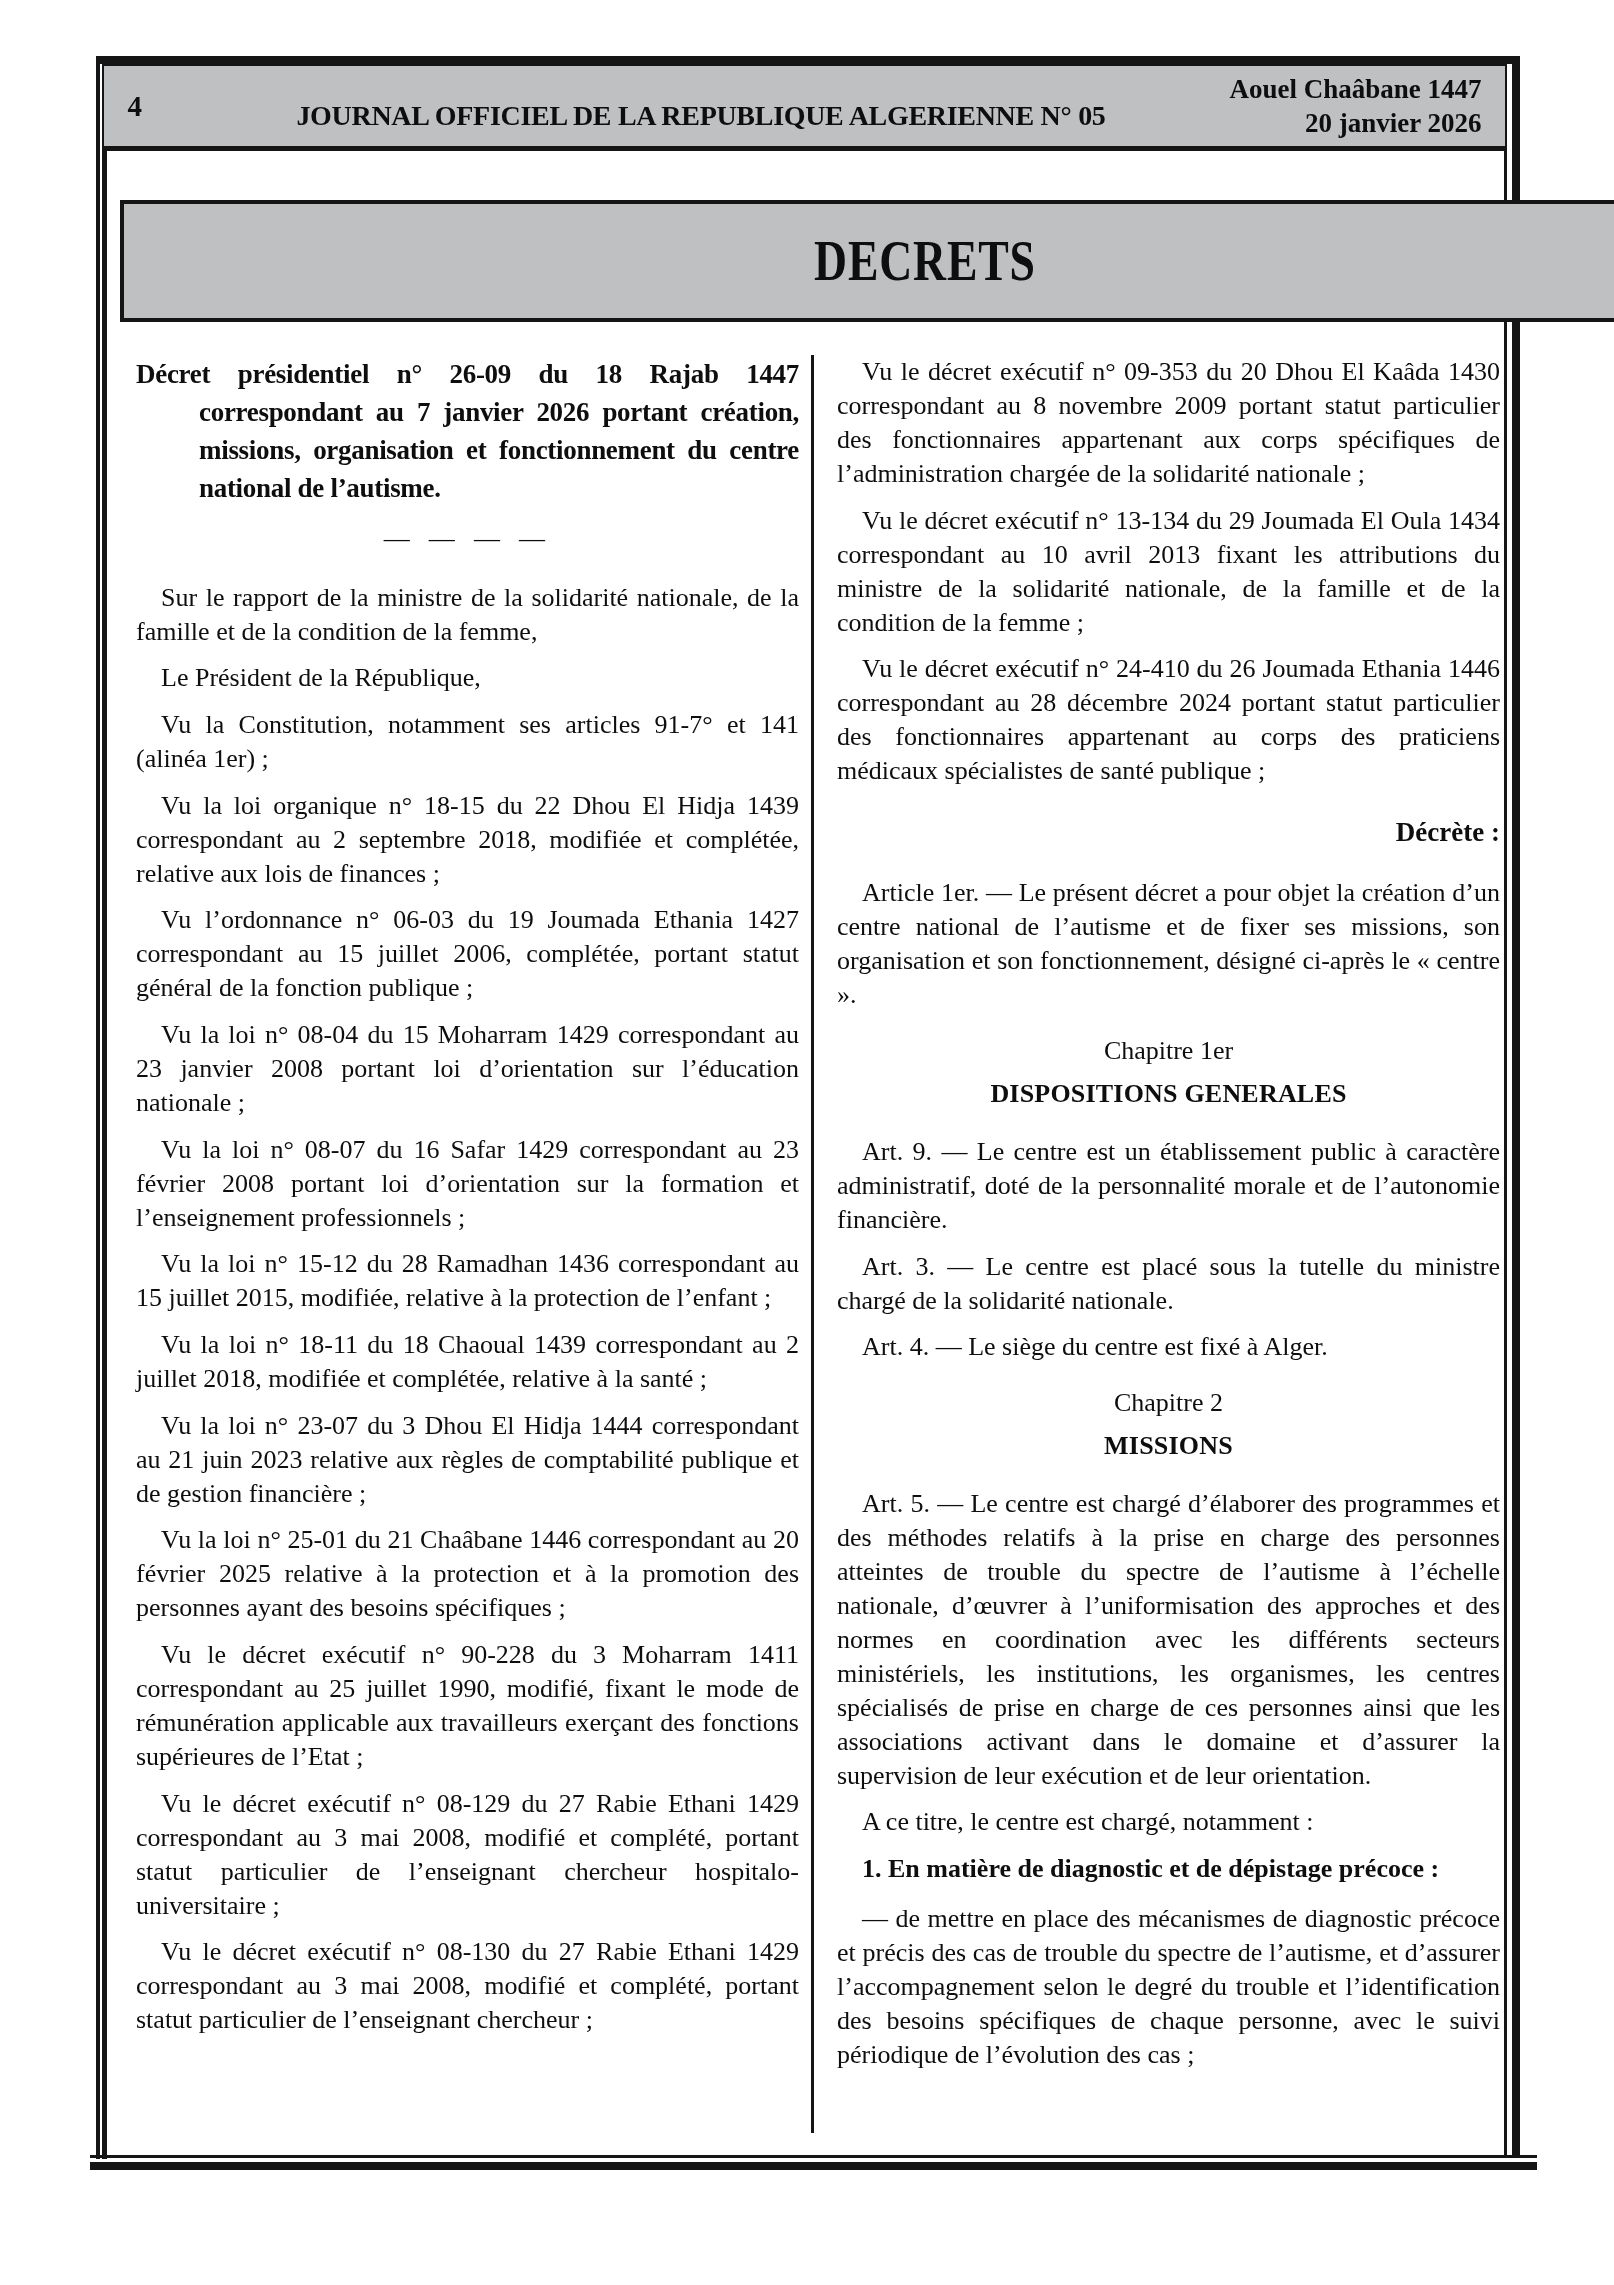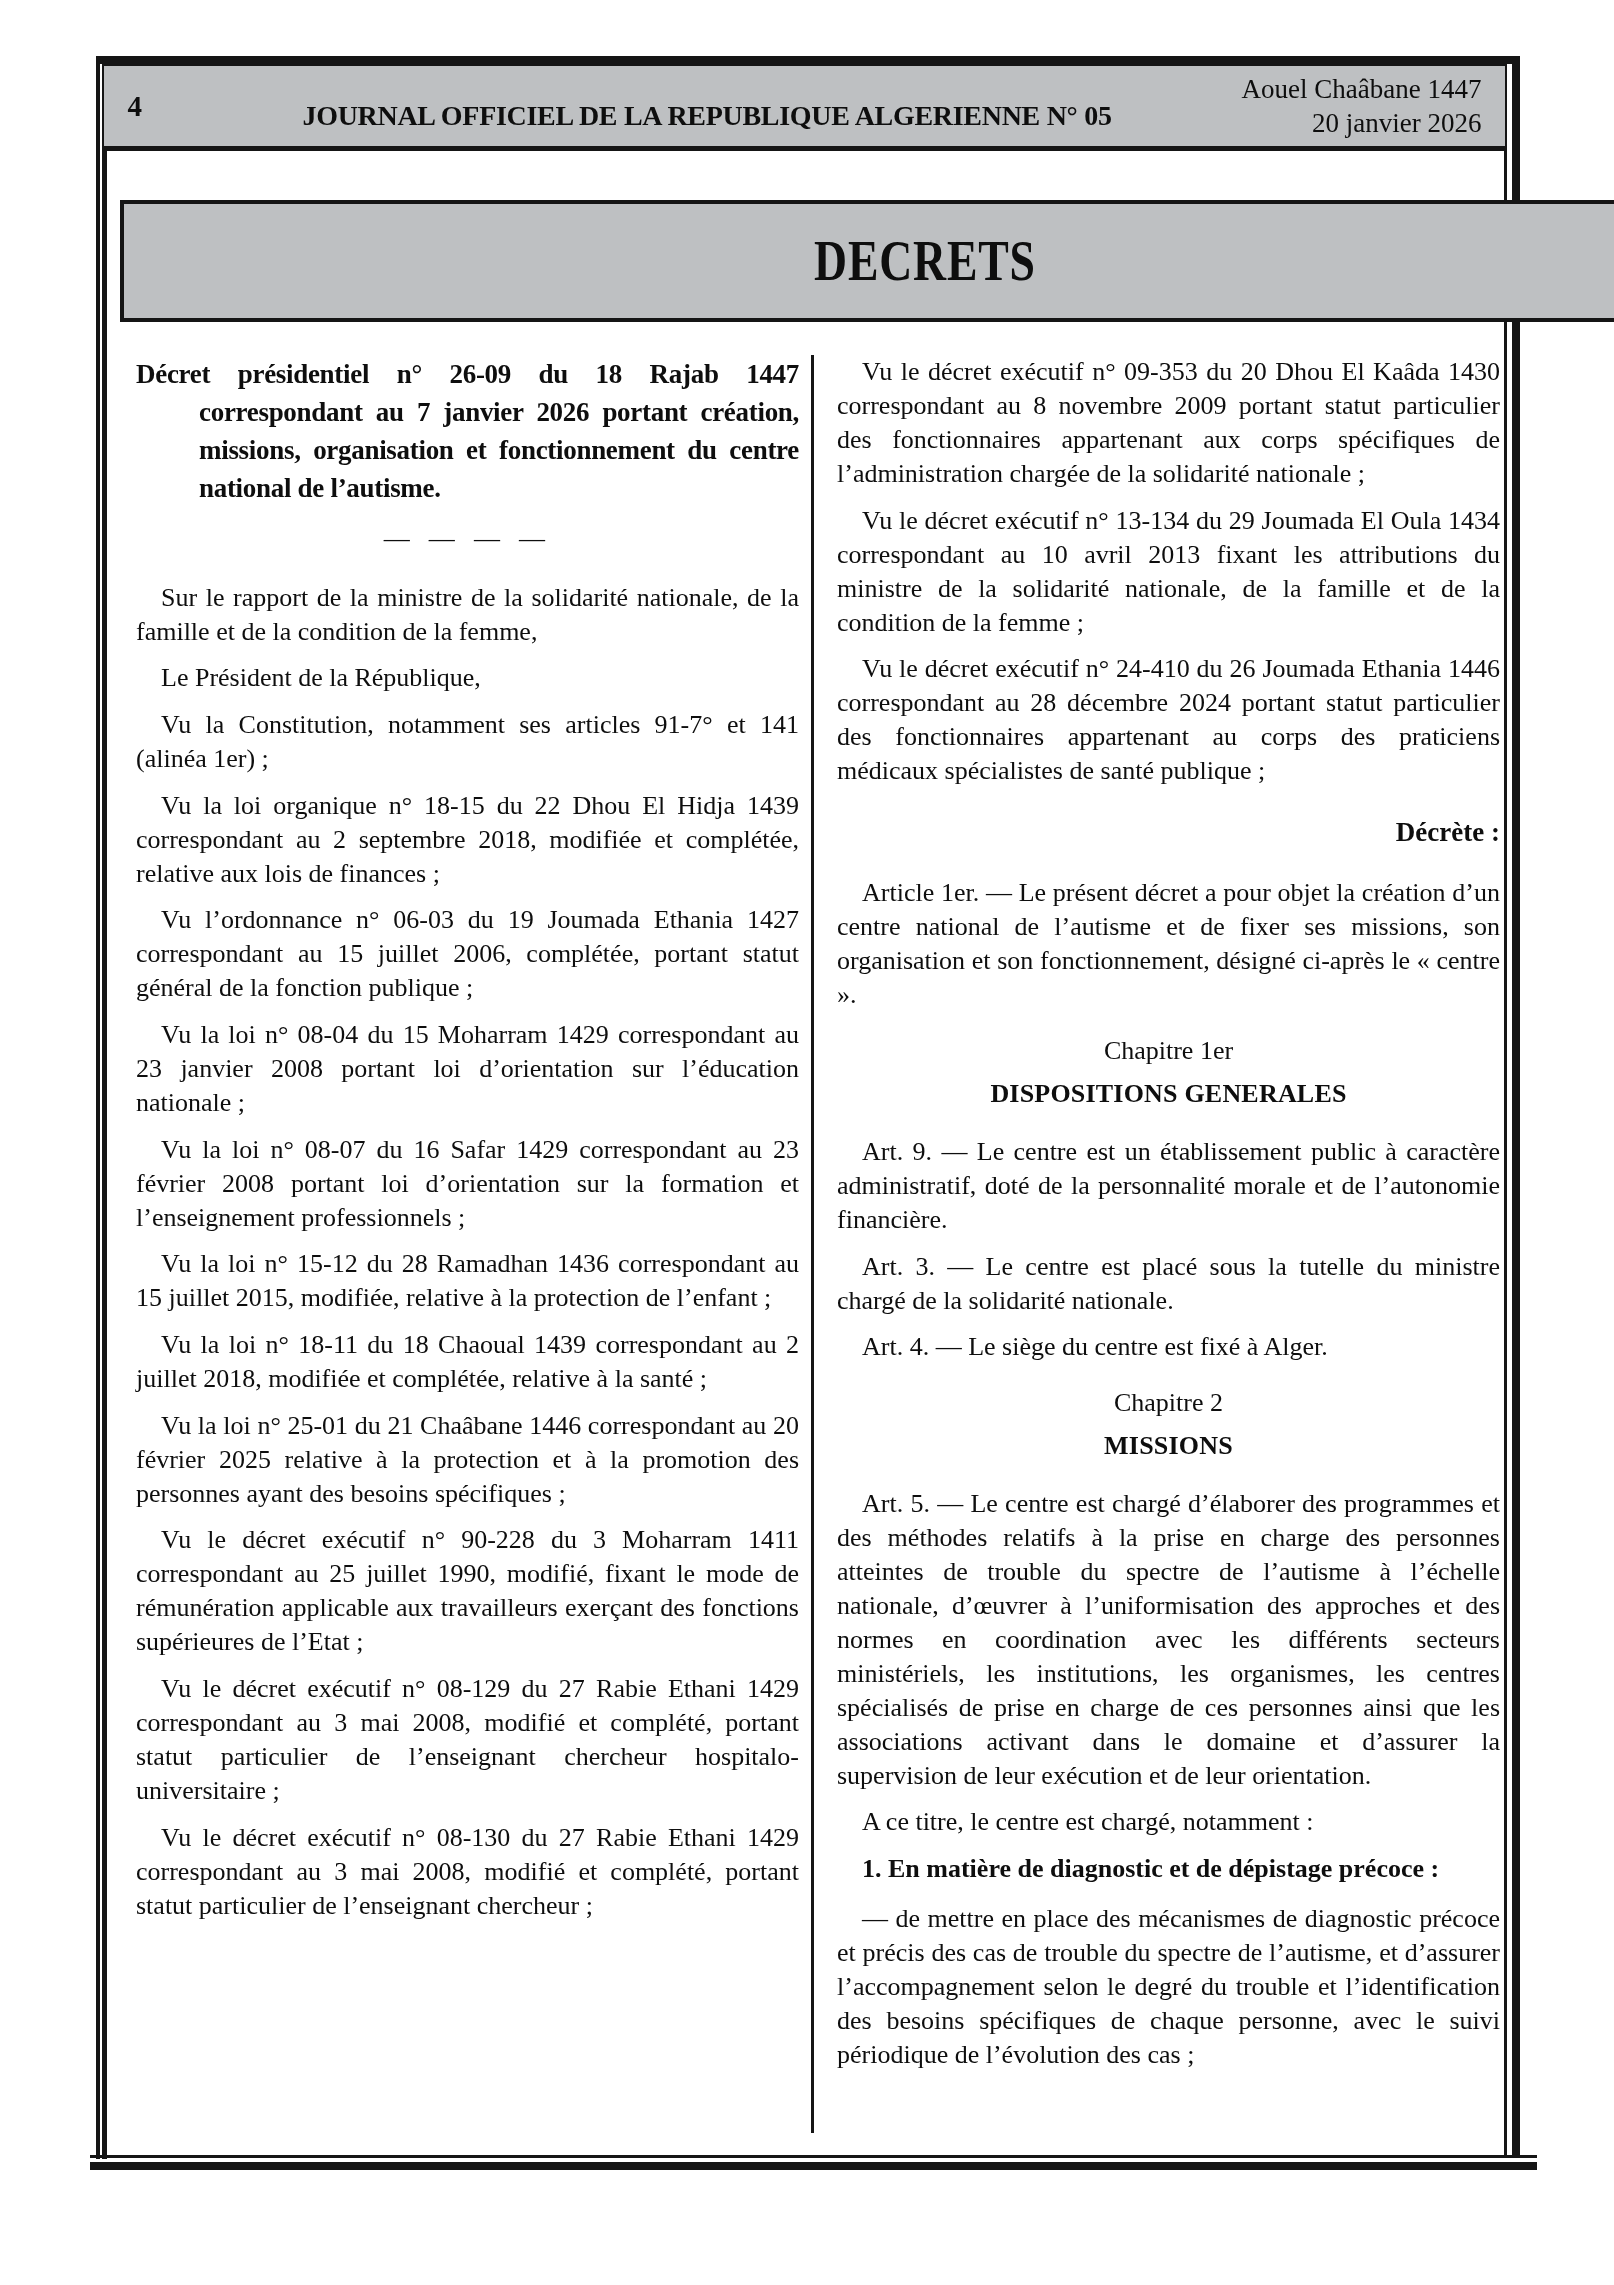--- a/index.html
+++ b/index.html
@@ -34,21 +34,21 @@
     font-weight:bold;font-size:29px;width:63px;flex:0 0 auto;
   }
   .header-title{
     flex:1 1 auto;text-align:center;
     font-weight:bold;font-size:28px;letter-spacing:-0.3px;
     white-space:nowrap;
     margin-top:20px;
   }
   .header-dates{
     flex:0 0 auto;text-align:right;
-    font-weight:normal;font-size:27px;line-height:34px;
+    font-weight:bold;font-size:27px;line-height:34px;
     margin-left:18px;
   }
 
   
   .decrets-box{
     position:absolute;left:120px;top:200px;width:1609px;height:122px;
     background:#bec0c2;border:4.5px solid #151515;box-sizing:border-box;
     display:flex;align-items:center;justify-content:center;
   }
   .decrets-title{
@@ -120,20 +120,21 @@
       <p class="dash-separator">— — — —</p>
       <p class="para">Sur le rapport de la ministre de la solidarité nationale, de la famille et de la condition de la femme,</p>
       <p class="para">Le Président de la République,</p>
       <p class="para">Vu la Constitution, notamment ses articles 91-7° et 141 (alinéa 1er) ;</p>
       <p class="para">Vu la loi organique n° 18-15 du 22 Dhou El Hidja 1439 correspondant au 2 septembre 2018, modifiée et complétée, relative aux lois de finances ;</p>
       <p class="para">Vu l’ordonnance n° 06-03 du 19 Joumada Ethania 1427 correspondant au 15 juillet 2006, complétée, portant statut général de la fonction publique ;</p>
       <p class="para">Vu la loi n° 08-04 du 15 Moharram 1429 correspondant au 23 janvier 2008 portant loi d’orientation sur l’éducation nationale ;</p>
       <p class="para">Vu la loi n° 08-07 du 16 Safar 1429 correspondant au 23 février 2008 portant loi d’orientation sur la formation et l’enseignement professionnels ;</p>
       <p class="para">Vu la loi n° 15-12 du 28 Ramadhan 1436 correspondant au 15 juillet 2015, modifiée, relative à la protection de l’enfant ;</p>
       <p class="para">Vu la loi n° 18-11 du 18 Chaoual 1439 correspondant au 2 juillet 2018, modifiée et complétée, relative à la santé ;</p>
+      <p class="para">Vu la loi n° 23-07 du 3 Dhou El Hidja 1444 correspondant au 21 juin 2023 relative aux règles de comptabilité publique et de gestion financière ;</p>
       <p class="para">Vu la loi n° 25-01 du 21 Chaâbane 1446 correspondant au 20 février 2025 relative à la protection et à la promotion des personnes ayant des besoins spécifiques ;</p>
       <p class="para">Vu le décret exécutif n° 90-228 du 3 Moharram 1411 correspondant au 25 juillet 1990, modifié, fixant le mode de rémunération applicable aux travailleurs exerçant des fonctions supérieures de l’Etat ;</p>
       <p class="para">Vu le décret exécutif n° 08-129 du 27 Rabie Ethani 1429 correspondant au 3 mai 2008, modifié et complété, portant statut particulier de l’enseignant chercheur hospitalo-universitaire ;</p>
       <p class="para">Vu le décret exécutif n° 08-130 du 27 Rabie Ethani 1429 correspondant au 3 mai 2008, modifié et complété, portant statut particulier de l’enseignant chercheur ;</p>
     </div>
   <div class="col col-right">
       <p class="para">Vu le décret exécutif n° 09-353 du 20 Dhou El Kaâda 1430 correspondant au 8 novembre 2009 portant statut particulier des fonctionnaires appartenant aux corps spécifiques de l’administration chargée de la solidarité nationale ;</p>
       <p class="para">Vu le décret exécutif n° 13-134 du 29 Joumada El Oula 1434 correspondant au 10 avril 2013 fixant les attributions du ministre de la solidarité nationale, de la famille et de la condition de la femme ;</p>
       <p class="para">Vu le décret exécutif n° 24-410 du 26 Joumada Ethania 1446 correspondant au 28 décembre 2024 portant statut particulier des fonctionnaires appartenant au corps des praticiens médicaux spécialistes de santé publique ;</p>
       <p class="decrete">Décrète :</p>

